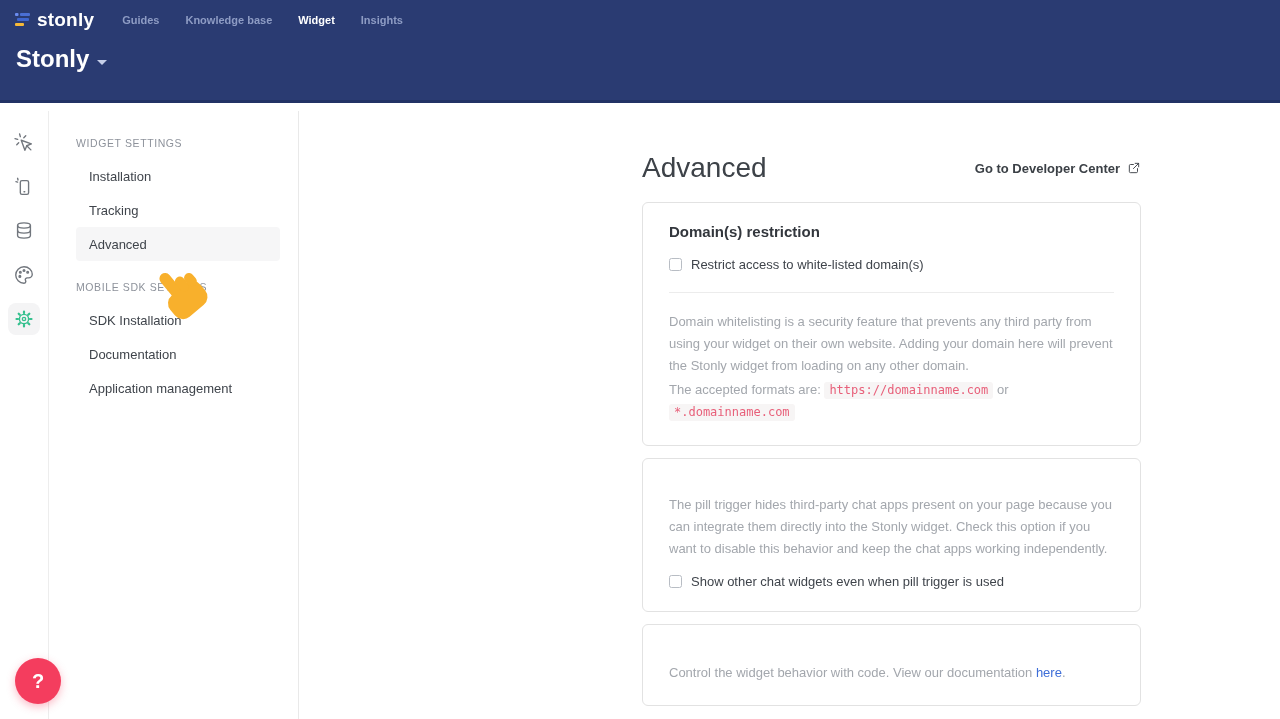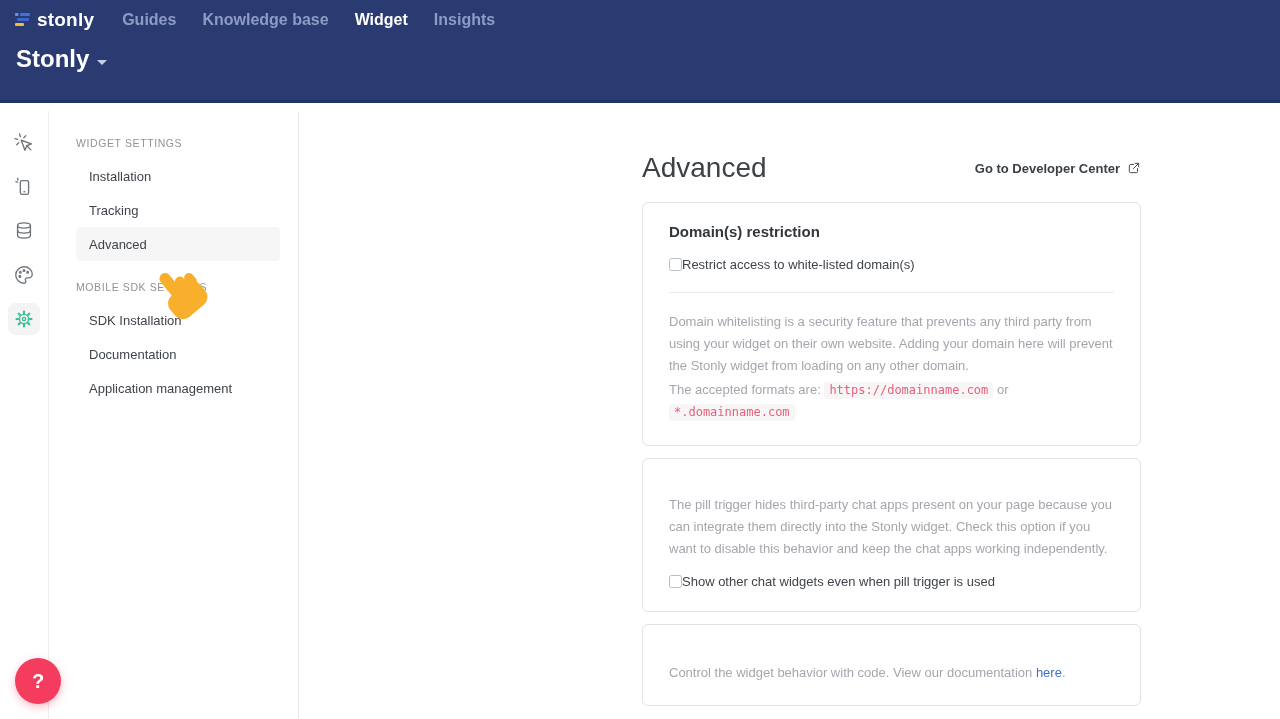--- a/index.html
+++ b/index.html
@@ -5,21 +5,21 @@
   * { box-sizing: border-box; margin: 0; padding: 0; }
   html, body { width: 1280px; height: 719px; overflow: hidden; background: #fff;
     font-family: "Liberation Sans", "DejaVu Sans", sans-serif; }
 
   
   .navbar { height: 103px; background: #2a3b72; border-bottom: 3px solid #223265; color: #fff; }
   .nav-top { display: flex; align-items: center; padding: 9px 16px 0 14px; }
   .logo { display: flex; align-items: center; gap: 5px; cursor: pointer; }
   .logo-text { font-size: 19px; font-weight: 700; letter-spacing: 0.2px; color: #fff; }
   .nav-links { display: flex; align-items: center; margin-left: 28px; gap: 26px; }
-  .nav-link { font-size: 16px; font-weight: 700; color: #8e9cc4; text-decoration: none; cursor: pointer; }
+  .nav-link { font-size: 11px; font-weight: 700; color: #8e9cc4; text-decoration: none; cursor: pointer; }
   .nav-link.active { color: #ffffff; }
   .nav-bottom { padding: 14px 0 0 16px; display: flex; align-items: center; gap: 8px; }
   .workspace-name { font-size: 24px; font-weight: 600; color: #fff; cursor: pointer; }
   .caret { width: 0; height: 0; border-left: 5px solid transparent; border-right: 5px solid transparent;
     border-top: 5px solid #c6cfe9; margin-top: 6px; }
 
   
   .shell { display: flex; height: 700px; position: relative; margin-top: 8px; }
 
   
@@ -45,21 +45,21 @@
   .main { flex: 1; }
   .content { width: 499px; margin-left: 343px; padding-top: 41px; }
   .page-header { display: flex; align-items: center; justify-content: space-between; margin-bottom: 18px; }
   .page-title { font-size: 28px; font-weight: 400; color: #3d4248; }
   .dev-link { display: flex; align-items: center; gap: 7px; font-size: 13px; font-weight: 600;
     color: #3b4046; text-decoration: none; cursor: pointer; text-align: right; }
   .dev-link svg { stroke: #3b4046; fill: none; stroke-width: 1.6; stroke-linecap: round; stroke-linejoin: round; }
 
   .card { border: 1px solid #e2e2e2; border-radius: 6px; padding: 20px 26px 22px; margin-bottom: 12px; background: #fff; }
   .card-title { font-size: 15px; font-weight: 700; color: #33373d; }
-  .check-row { display: flex; align-items: center; margin-top: 17px; cursor: pointer; }
+  .check-row { display: flex; align-items: center; gap: 9px; margin-top: 17px; cursor: pointer; }
   .checkbox { width: 13px; height: 13px; border: 1px solid #b8bdc4; border-radius: 2.5px; background: #fff; flex: none; }
   .check-label { font-size: 13px; color: #3f444b; }
   .divider { border: none; border-top: 1px solid #ececec; margin: 20px 0 18px; }
   .muted { font-size: 13px; color: #a3a7ad; line-height: 1.68; }
   .formats-line { margin-top: 3px; }
   .code-chip { font-family: "DejaVu Sans Mono", "Liberation Mono", monospace; font-size: 12px;
     color: #e8607a; background: #f7f5f5; border-radius: 3px; padding: 1px 5px 2px; }
   .doc-link { color: #3e6ed8; font-weight: 400; text-decoration: none; cursor: pointer; }
 
   

